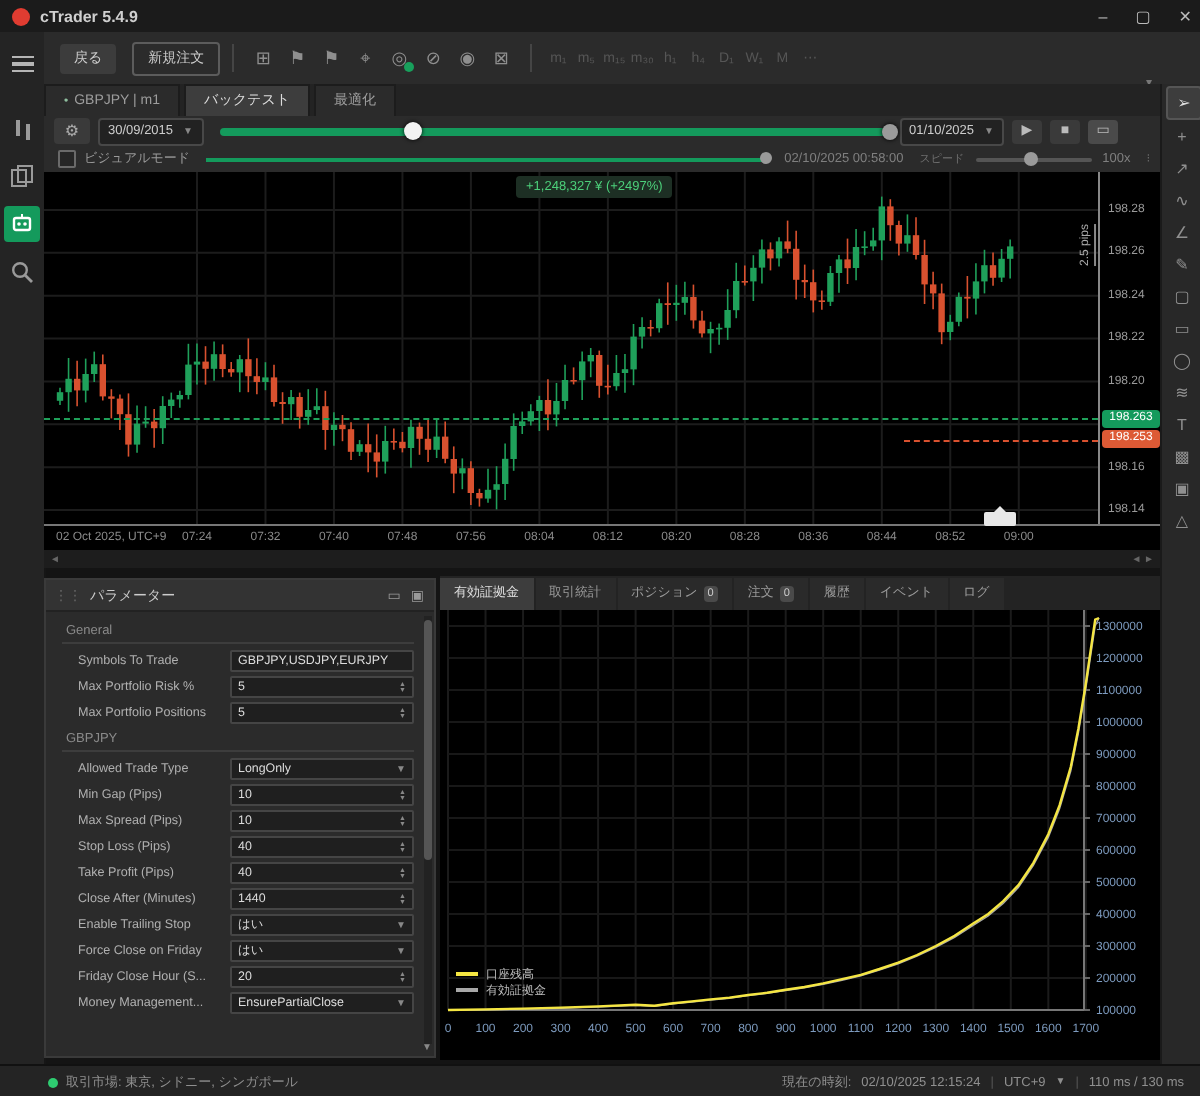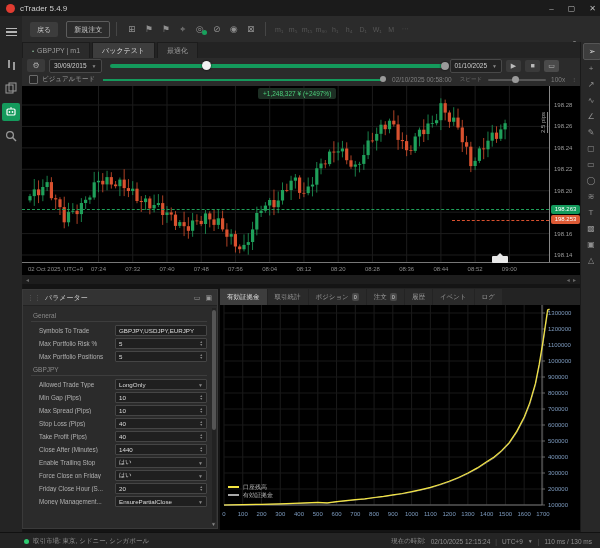--- a/index.html
+++ b/index.html
@@ -3,21 +3,21 @@
 <meta charset="utf-8">
 <style>
   html,body{margin:0;padding:0;background:#141414;}
   body{width:600px;height:548px;position:relative;overflow:hidden;
        font-family:"Liberation Sans","DejaVu Sans",sans-serif;color:#bbb;
        -webkit-font-smoothing:antialiased;}
   .abs{position:absolute;}
   
   .titlebar{left:0;top:0;width:600px;height:16px;background:#1b1b1b;display:flex;align-items:center;}
   .logo{width:9px;height:9px;border-radius:50%;background:#e03c31;margin:0 5px 0 6px;}
-  .apptitle{font-size:8px;color:#cfcfcf;}
+  .apptitle{font-size:8px;color:#cfcfcf;font-weight:bold;}
   .wincontrols{position:absolute;right:4px;top:0;height:16px;display:flex;gap:14px;align-items:center;color:#bbb;font-size:8px;}
   .wincontrols span{cursor:default;}
   
   .sidebar{left:0;top:16px;width:22px;height:516px;background:#242424;border-right:1px solid #161616;}
   .side-item{width:22px;height:24px;display:flex;align-items:center;justify-content:center;color:#9a9a9a;}
   .side-item.active{background:#149a5c;color:#fff;border-radius:2px;width:18px;height:18px;margin:3px 2px;}
   .burger{display:flex;flex-direction:column;gap:2px;margin-top:4px;margin-bottom:8px;}
   .burger i{display:block;width:11px;height:1.5px;background:#b5b5b5;}
   
   .toolbar{left:22px;top:16px;width:578px;height:26px;background:#2b2b2b;display:flex;align-items:center;border-bottom:1px solid #1c1c1c;}

